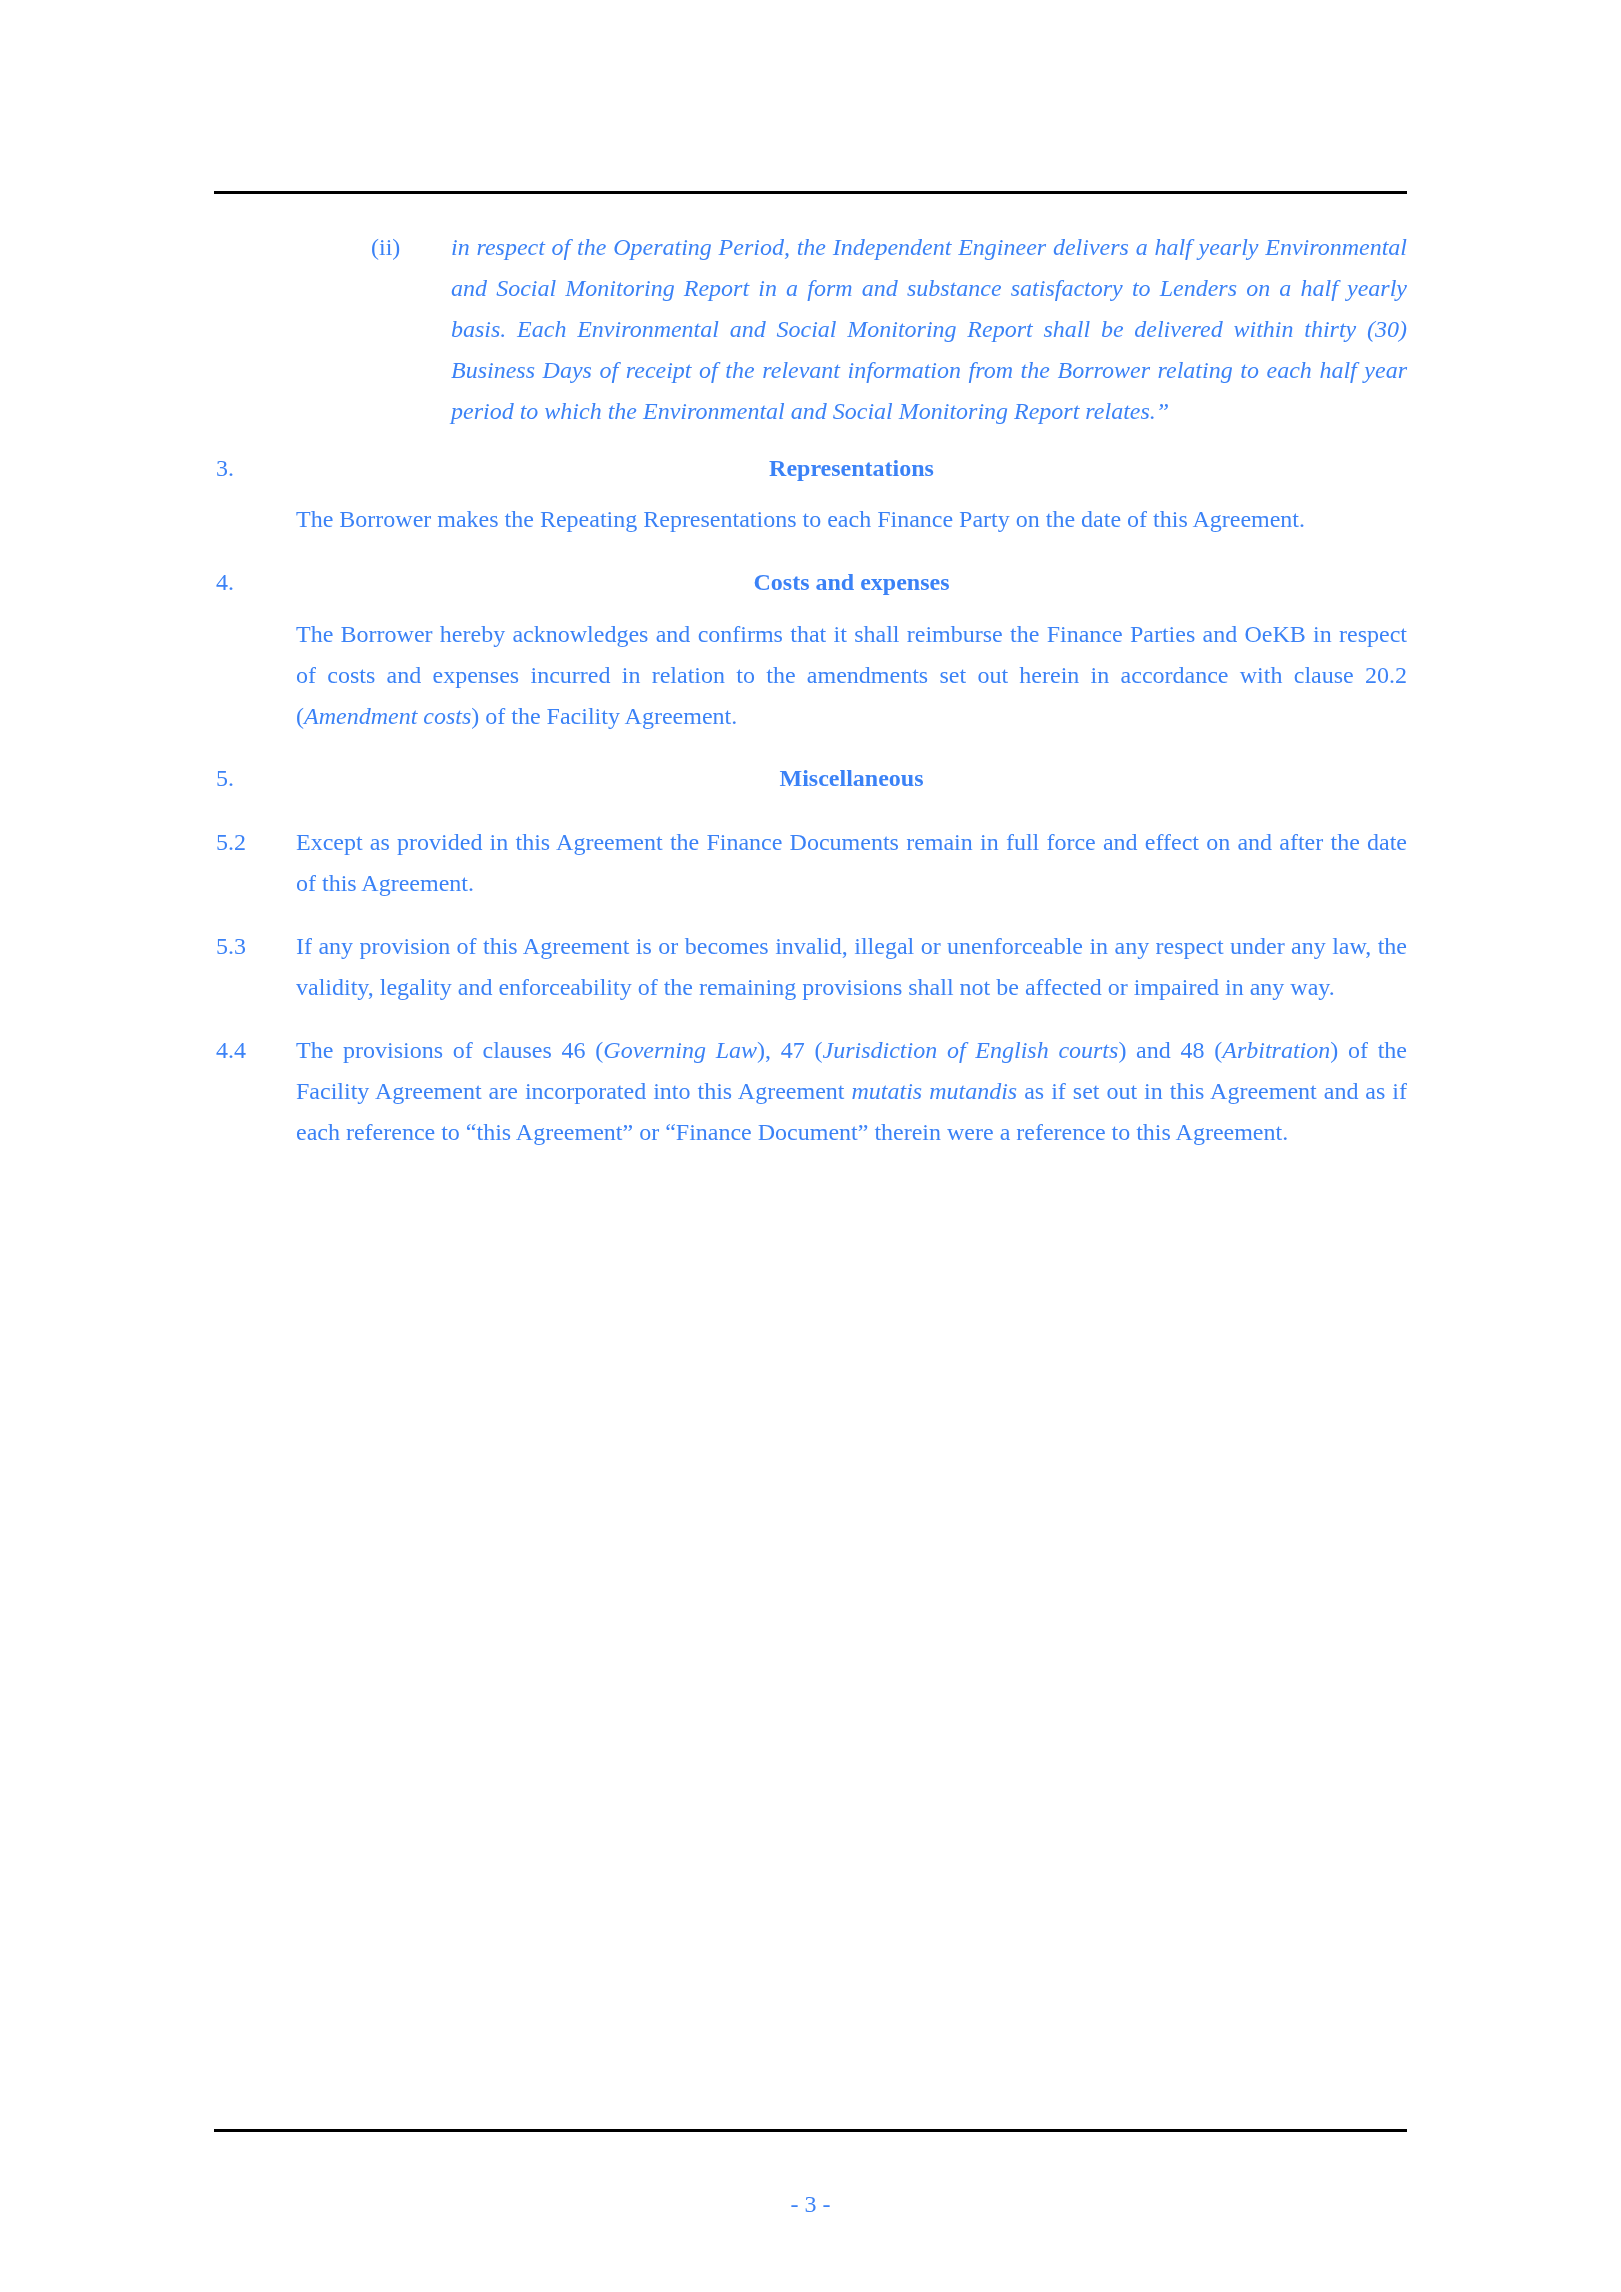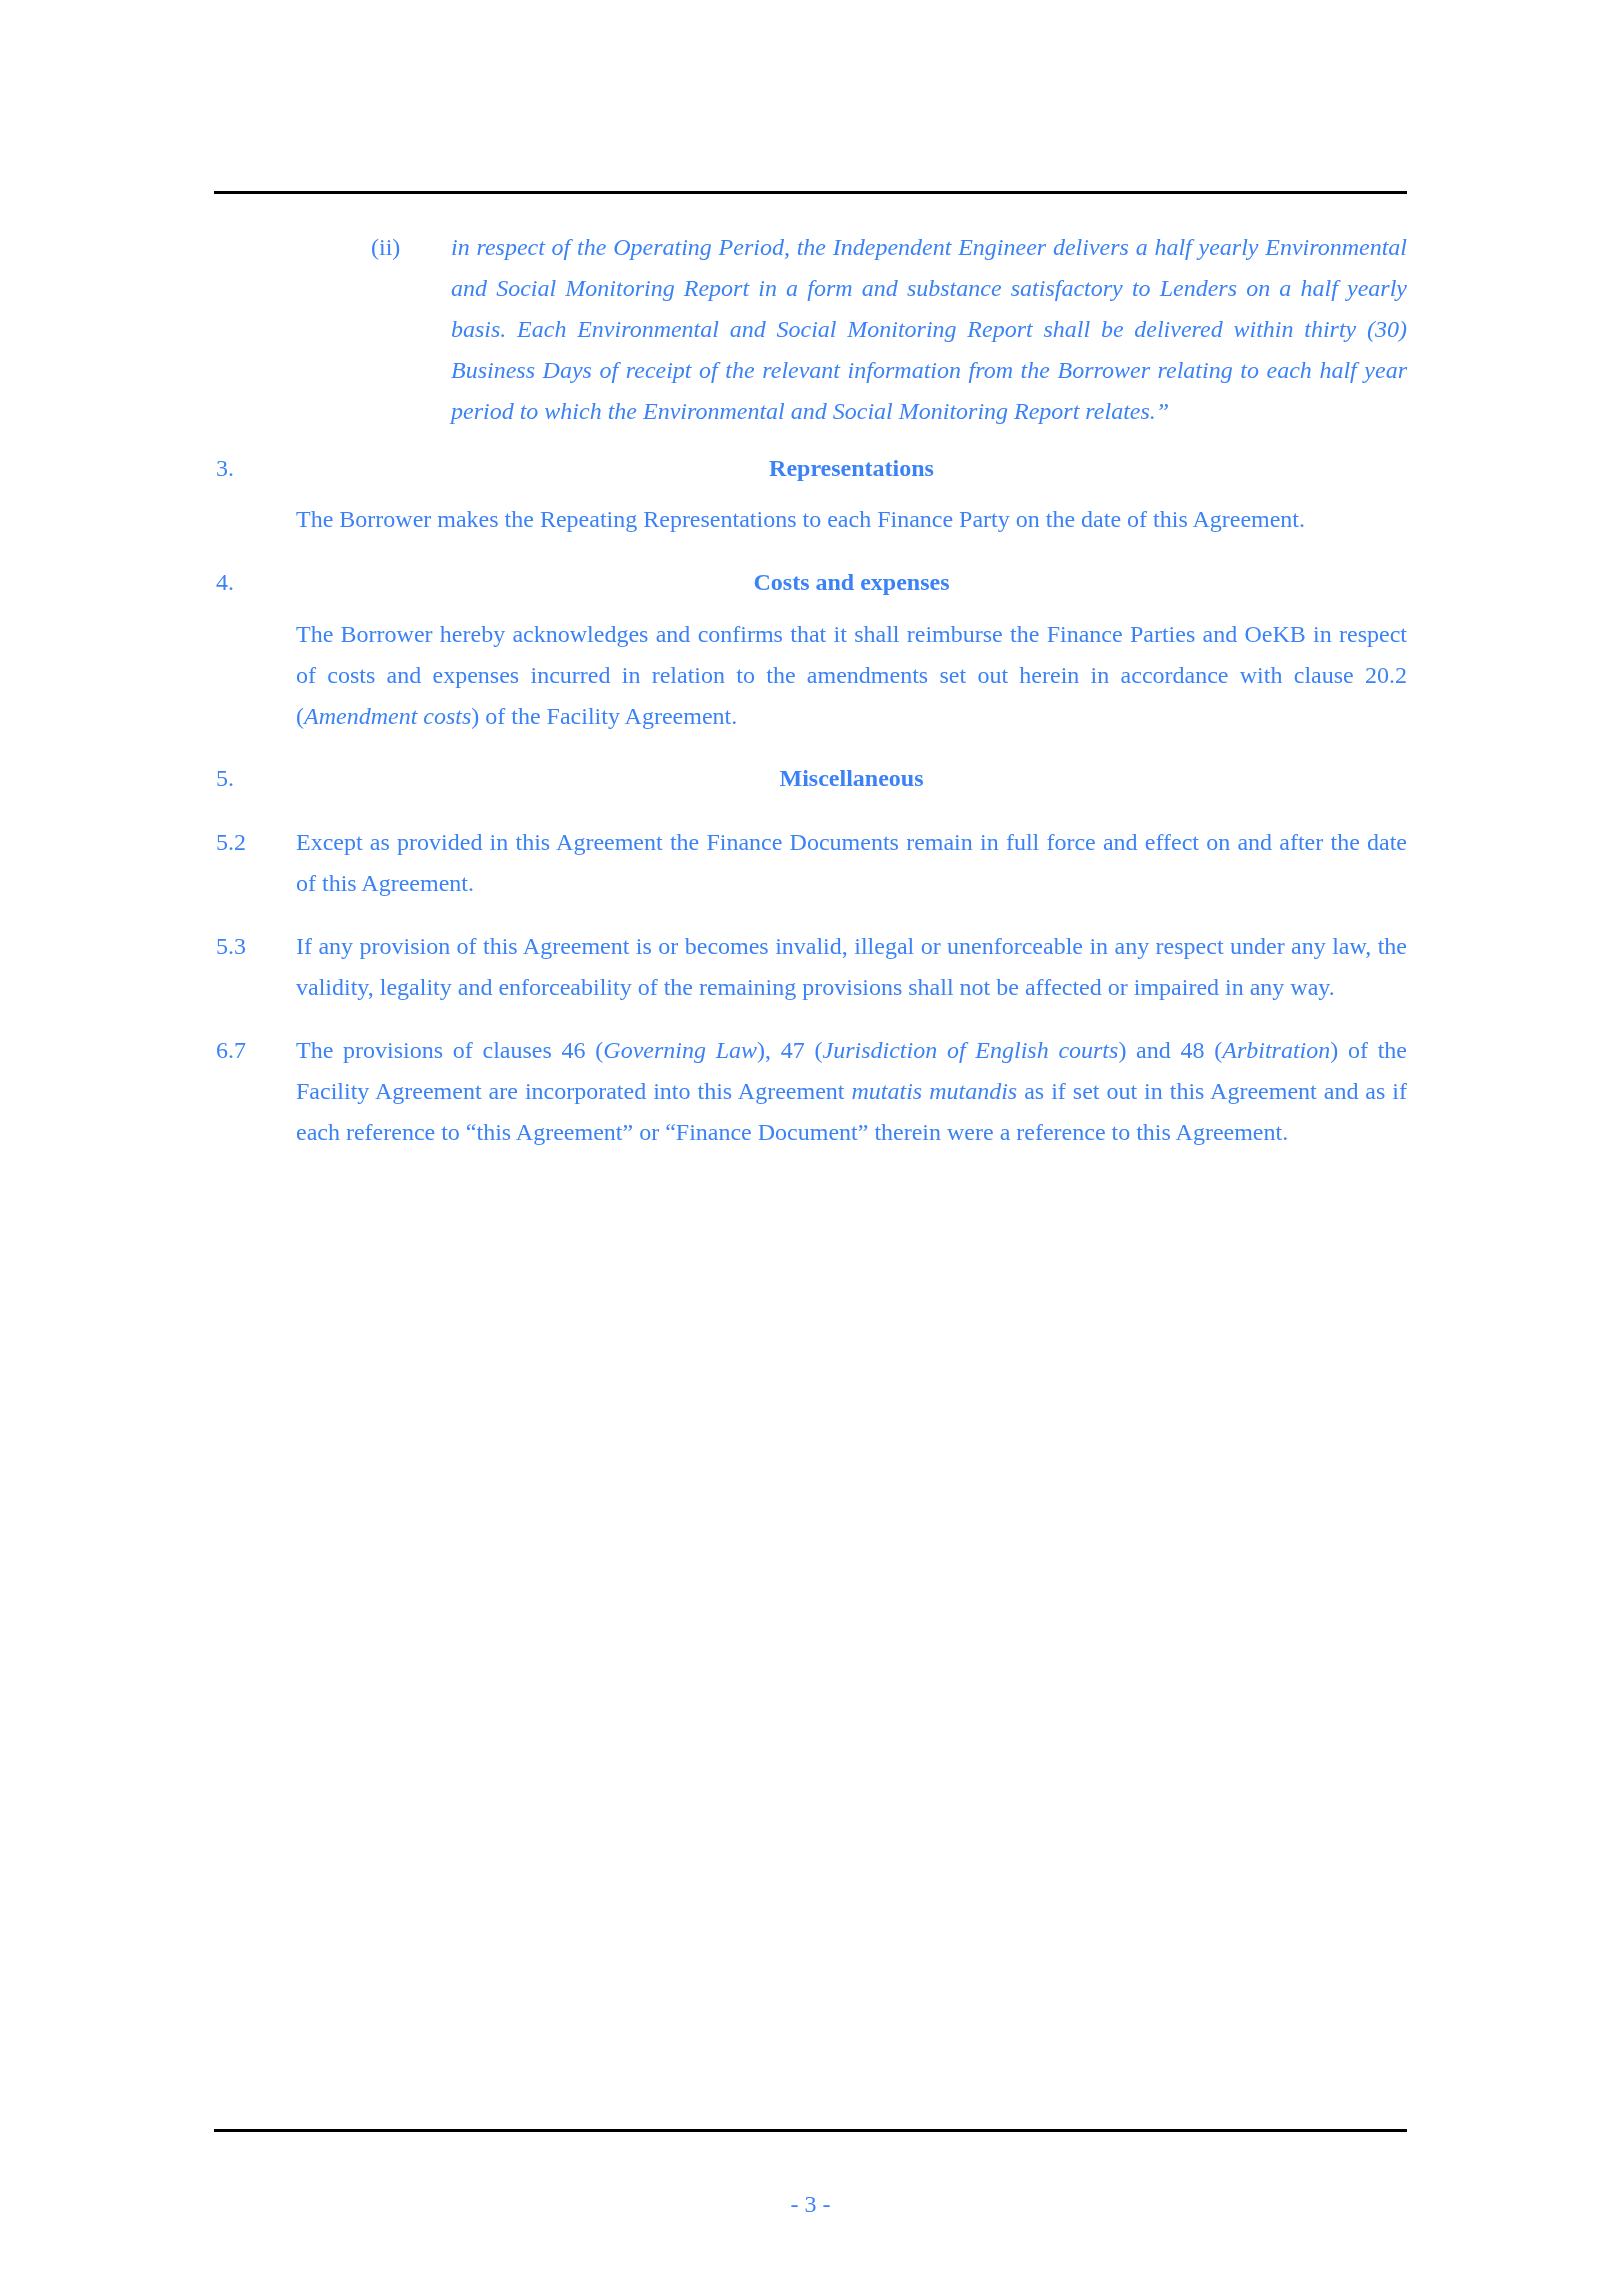--- a/index.html
+++ b/index.html
@@ -133,21 +133,21 @@
 
     <div class="sec-row">
       <div class="sec-num">5.3</div>
       <div class="sec-body">
         <p class="para justify"><span>If any provision of this Agreement is or becomes invalid, illegal or unenforceable in any respect under any law, the validity, legality and enforceability of the remaining provisions shall not be affected or impaired in any way.</span></p>
       </div>
     </div>
 
 
     <div class="sec-row">
-      <div class="sec-num">6.7</div>
+      <div class="sec-num">4.4</div>
       <div class="sec-body">
         <p class="para justify"><span>The provisions of clauses 46 (</span><span class="run-italic">Governing Law</span><span>), 47 (</span><span class="run-italic">Jurisdiction of English courts</span><span>) and 48 (</span><span class="run-italic">Arbitration</span><span>) of the Facility Agreement are incorporated into this Agreement </span><span class="run-italic">mutatis mutandis</span><span> as if set out in this Agreement and as if each reference to “this Agreement” or “Finance Document” therein were a reference to this Agreement.</span></p>
       </div>
     </div>
 
 
   </div>
 
   <div class="rule rule-bottom"></div>
   <div class="page-number">- 3 -</div>

